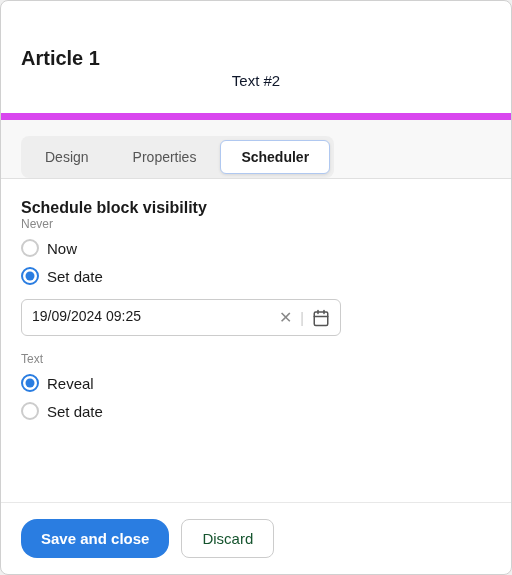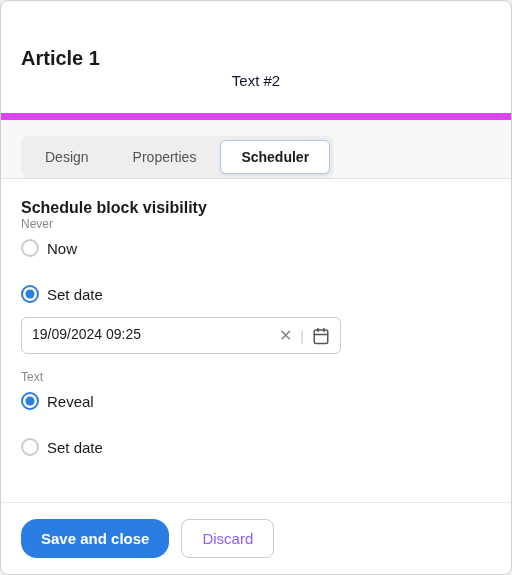--- a/index.html
+++ b/index.html
@@ -77,21 +77,21 @@
       margin-bottom: 0;
     }
     .field-label {
       font-size: 12px;
       color: #888888;
       margin-bottom: 8px;
     }
     .radio-group {
       display: flex;
       flex-direction: column;
-      gap: 28px;
+      gap: 10px;
       margin-bottom: 14px;
     }
     .radio-item {
       display: flex;
       align-items: center;
       gap: 8px;
       cursor: pointer;
     }
     .radio-item label {
       font-size: 15px;
@@ -171,21 +171,21 @@
       color: #ffffff;
       border: none;
       border-radius: 16px;
       padding: 10px 20px;
       font-size: 15px;
       font-weight: 600;
       cursor: pointer;
     }
     .btn-secondary {
       background: #ffffff;
-      color: #8b5cf6;
+      color: #14532d;
       border: 1.5px solid #cccccc;
       border-radius: 8px;
       padding: 10px 20px;
       font-size: 15px;
       font-weight: 500;
       cursor: pointer;
     }
   </style>
 </head>
 <body>

